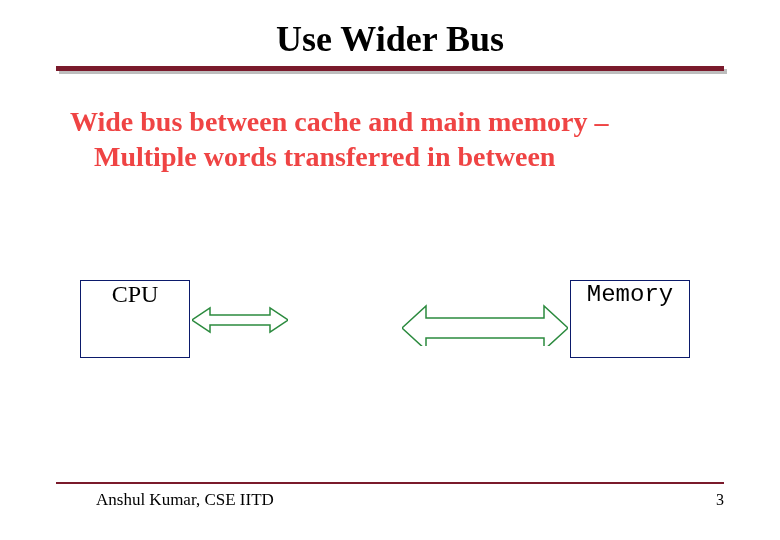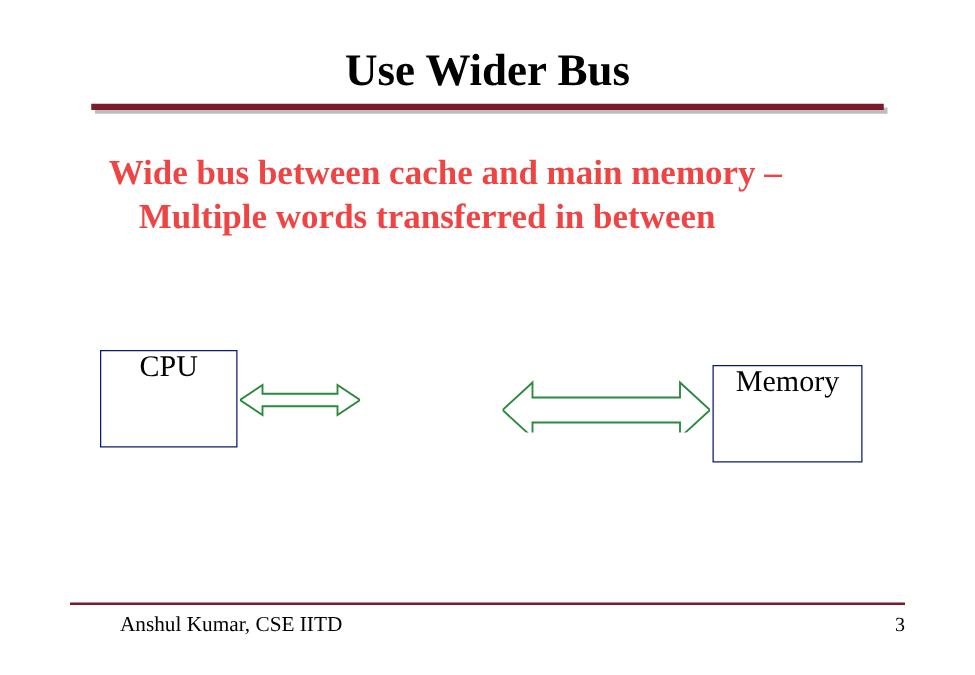--- a/index.html
+++ b/index.html
@@ -8,21 +8,21 @@
     height: 540px;
     background: #ffffff;
     font-family: "Times New Roman", Times, serif;
     position: relative;
     overflow: hidden;
   }
   .slide {
     width: 780px;
     height: 536px;
     position: relative;
-    padding: 17px;
+    padding: 0;
   }
   .title {
     text-align: center;
     font-size: 36px;
     font-weight: bold;
     color: #000;
     padding-top: 18px;
     padding-bottom: 6px;
   }
   .title-rule-wrap {
@@ -68,21 +68,21 @@
     background: #fff;
     display: flex;
     align-items: flex-start;
     justify-content: center;
     font-size: 24px;
     color: #000;
     font-family: "Times New Roman", Times, serif;
   }
   .box-cpu    { left: 0;   top: 0; width: 110px; height: 78px; }
   .box-cache  { left: 210px; top: 0; width: 110px; height: 78px; }
-  .box-memory { left: 490px; top: 12px; width: 120px; height: 78px; }
+  .box-memory { left: 490px; top: 0; width: 120px; height: 78px; font-family: Liberation Mono, monospace; }
 
   .arrow-svg {
     position: absolute;
     top: 22px;
     height: 36px;
   }
   .arrow-narrow { left: 112px; width: 96px; }
   .arrow-wide   { left: 322px; width: 166px; }
 
   .footer {

